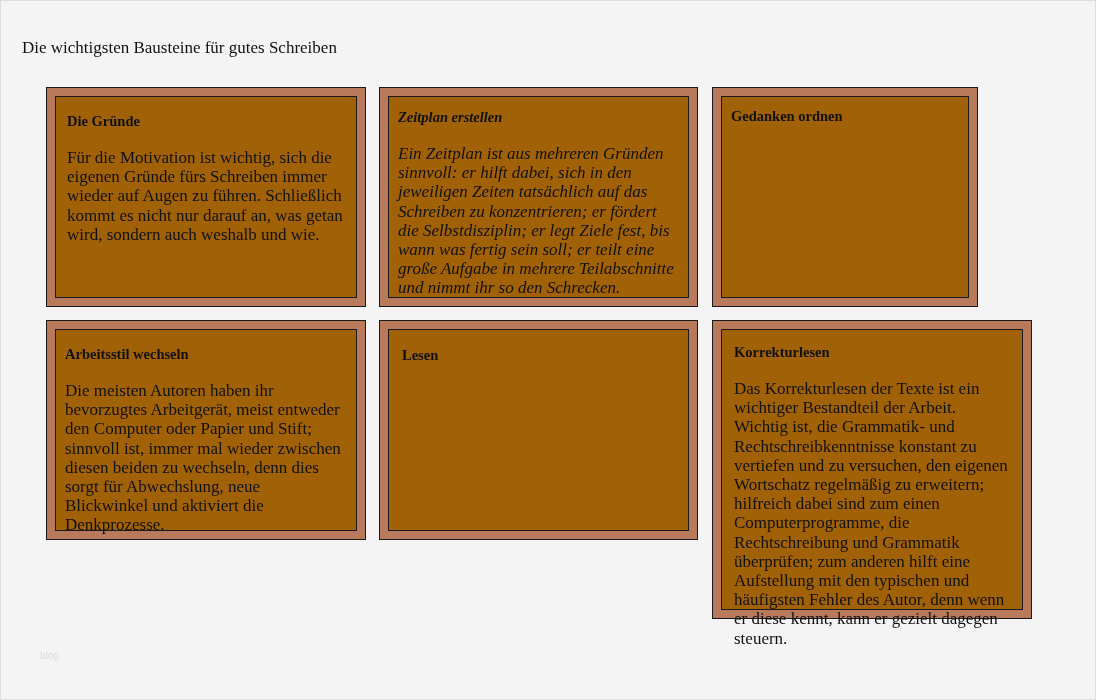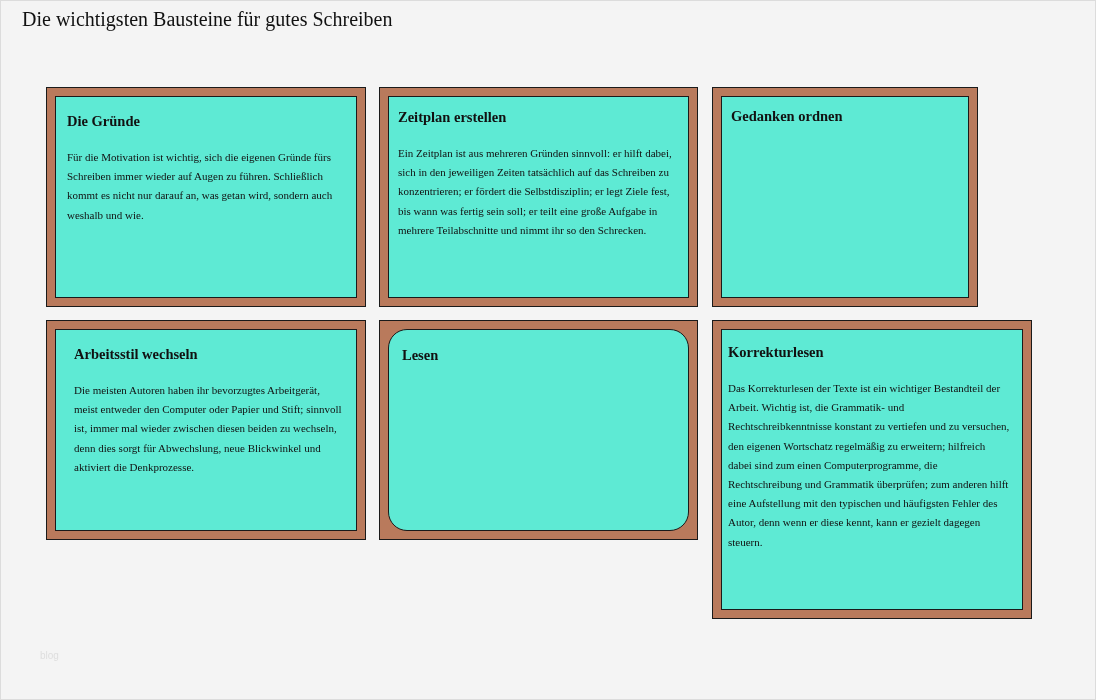--- a/index.html
+++ b/index.html
@@ -8,42 +8,42 @@
     background: #f4f4f4;
     font-family: "Liberation Serif", "DejaVu Serif", serif;
     color: #111;
     position: relative;
   }
   .frame {
     position: absolute; left: 0; top: 0; width: 1094px; height: 698px;
     border: 1px solid #dcdcdc;
   }
   .page-title {
-    position: absolute; left: 22px; top: 8px;
-    font-size: 20px; font-weight: normal; margin: 0;
+    position: absolute; left: 22px; top: 38px;
+    font-size: 17px; font-weight: normal; margin: 0;
   }
   .card {
     position: absolute;
     box-sizing: border-box;
     background: #b97a5c;
     border: 1px solid #1a1a1a;
     padding: 8px;
   }
   .card-inner {
     box-sizing: border-box;
     width: 100%; height: 100%;
-    background: #5eead4;
+    background: #a16207;
     border: 1.5px solid #1a1a1a;
     padding: 14px 12px 10px 11px;
   }
   .card-title {
     font-weight: bold; font-size: 14.5px; margin: 0 0 18px 0;
   }
   .card-body {
-    font-size: 11px; line-height: 19.2px; margin: 0;
+    font-size: 17px; line-height: 19.2px; margin: 0;
   }
   .watermark {
     position: absolute; left: 40px; top: 650px;
     font-family: "Liberation Sans", sans-serif;
     font-size: 10px; color: #dedede;
   }
 </style>
 </head>
 <body>
 
@@ -52,45 +52,45 @@
 <h1 class="page-title">Die wichtigsten Bausteine für gutes Schreiben</h1>
 
 <div class="card" style="left:46px; top:87px; width:320px; height:220px;">
   <div class="card-inner" style="padding-top:16px;">
     <p class="card-title">Die Gründe</p>
     <p class="card-body">Für die Motivation ist wichtig, sich die eigenen Gründe fürs Schreiben immer wieder auf Augen zu führen. Schließlich kommt es nicht nur darauf an, was getan wird, sondern auch weshalb und wie.</p>
   </div>
 </div>
 
 <div class="card" style="left:379px; top:87px; width:319px; height:220px;">
-  <div class="card-inner" style="padding-top:12px; padding-left:9px;">
+  <div class="card-inner" style="padding-top:12px; padding-left:9px;font-style:italic;">
     <p class="card-title">Zeitplan erstellen</p>
     <p class="card-body">Ein Zeitplan ist aus mehreren Gründen sinnvoll: er hilft dabei, sich in den jeweiligen Zeiten tatsächlich auf das Schreiben zu konzentrieren; er fördert die Selbstdisziplin; er legt Ziele fest, bis wann was fertig sein soll; er teilt eine große Aufgabe in mehrere Teilabschnitte und nimmt ihr so den Schrecken.</p>
   </div>
 </div>
 
 <div class="card" style="left:712px; top:87px; width:266px; height:220px;">
   <div class="card-inner" style="padding-top:11px; padding-left:9px;">
     <p class="card-title">Gedanken ordnen</p>
   </div>
 </div>
 
 <div class="card" style="left:46px; top:320px; width:320px; height:220px;">
-  <div class="card-inner" style="padding-top:16px; padding-left:18px;">
+  <div class="card-inner" style="padding-top:16px; padding-left:9px;">
     <p class="card-title">Arbeitsstil wechseln</p>
     <p class="card-body">Die meisten Autoren haben ihr bevorzugtes Arbeitgerät, meist entweder den Computer oder Papier und Stift; sinnvoll ist, immer mal wieder zwischen diesen beiden zu wechseln, denn dies sorgt für Abwechslung, neue Blickwinkel und aktiviert die Denkprozesse.</p>
   </div>
 </div>
 
 <div class="card" style="left:379px; top:320px; width:319px; height:220px;">
-  <div class="card-inner" style="padding-top:17px; padding-left:13px;border-radius:19px;">
+  <div class="card-inner" style="padding-top:17px; padding-left:13px;">
     <p class="card-title">Lesen</p>
   </div>
 </div>
 
 <div class="card" style="left:712px; top:320px; width:320px; height:299px;">
-  <div class="card-inner" style="padding-top:14px; padding-left:6px;">
+  <div class="card-inner" style="padding-top:14px; padding-left:12px;">
     <p class="card-title">Korrekturlesen</p>
     <p class="card-body">Das Korrekturlesen der Texte ist ein wichtiger Bestandteil der Arbeit. Wichtig ist, die Grammatik- und Rechtschreibkenntnisse konstant zu vertiefen und zu versuchen, den eigenen Wortschatz regelmäßig zu erweitern; hilfreich dabei sind zum einen Computerprogramme, die Rechtschreibung und Grammatik überprüfen; zum anderen hilft eine Aufstellung mit den typischen und häufigsten Fehler des Autor, denn wenn er diese kennt, kann er gezielt dagegen steuern.</p>
   </div>
 </div>
 
 <div class="watermark">blog</div>
 
 </body></html>

